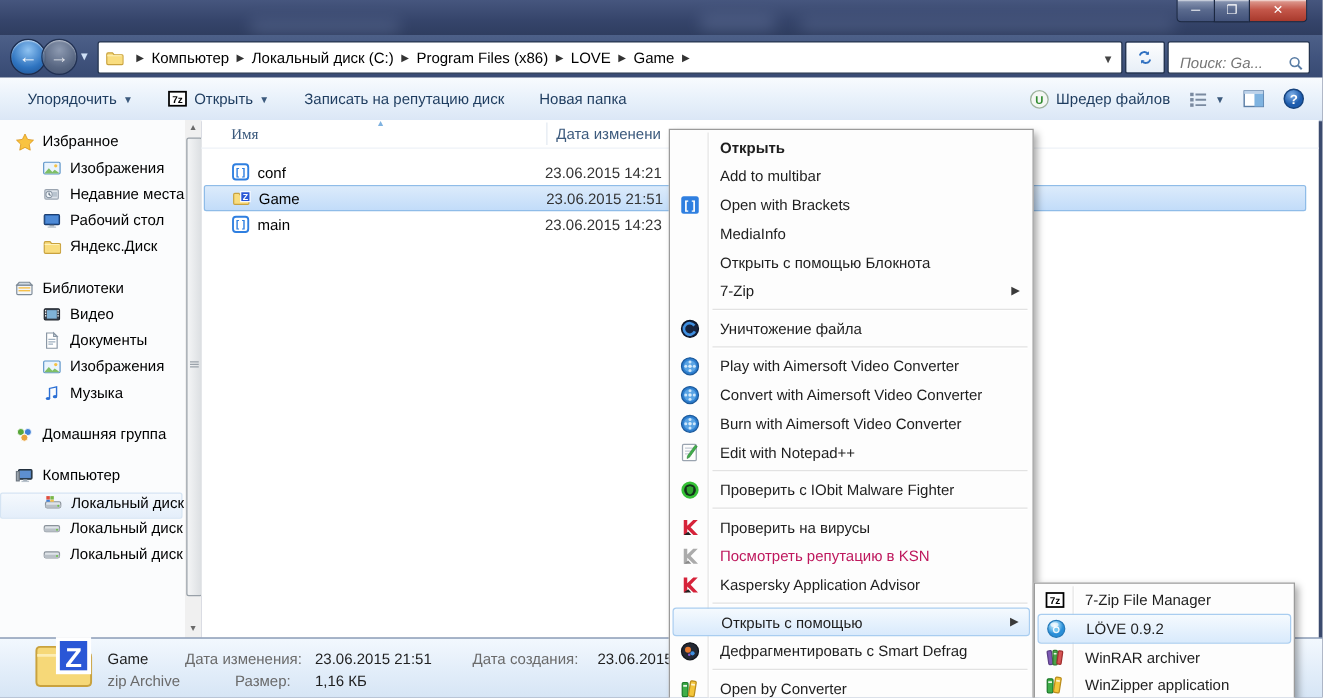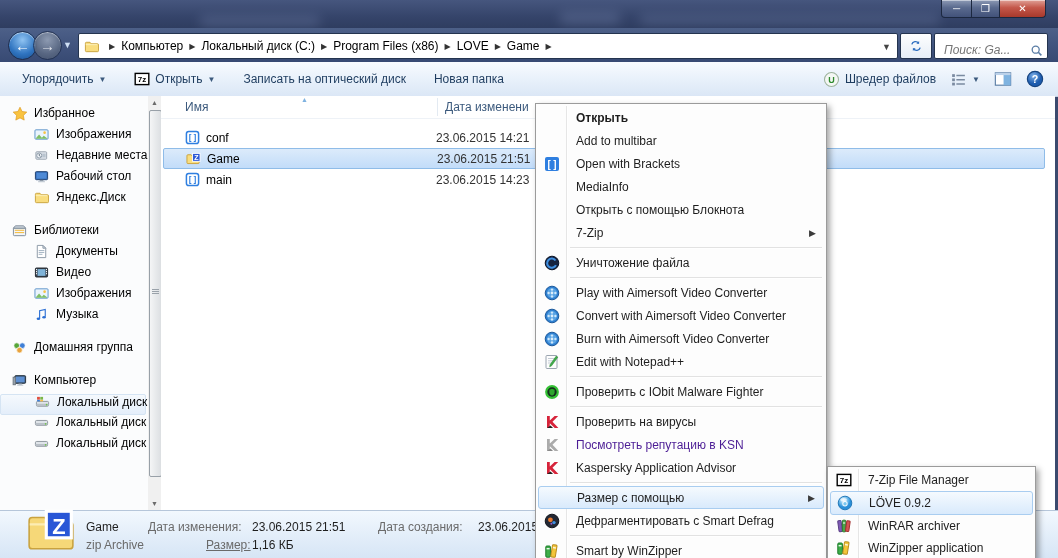--- a/index.html
+++ b/index.html
@@ -65,53 +65,53 @@
     margin-right:2px;height:19px;}
   .side-scroll{position:absolute;left:148px;top:96px;width:13px;height:414px;background:#f0f0f0;}
   .ss-btn{position:absolute;left:0;width:13px;height:13px;color:#6a6a6a;font-size:7px;text-align:center;line-height:13px;}
   .ss-thumb{position:absolute;left:1px;top:14px;width:11px;height:365px;border:1px solid #98a0a8;border-radius:2px;
     background:linear-gradient(90deg,#f4f5f6,#dcdfe2);}
   .ss-grip{position:absolute;left:2px;top:178px;width:7px;height:1px;background:#9aa2aa;box-shadow:0 2px 0 #9aa2aa,0 4px 0 #9aa2aa;}
 
   .filelist{position:absolute;left:161px;top:96px;width:894px;height:414px;background:#fff;}
   .fl-header{position:absolute;left:0;top:0;width:100%;height:22px;color:#3c5a7d;
     border-bottom:1px solid #eef2f7;}
-  .fl-h-name{position:absolute;left:24px;top:4px;}
+  .fl-h-name{position:absolute;left:24px;top:4px;font-family:Liberation Serif, serif;}
   .fl-h-date{position:absolute;left:284px;top:4px;}
   .fl-h-div{position:absolute;left:276px;top:2px;width:1px;height:18px;background:#e3eaf2;}
   .fl-sort{position:absolute;left:140px;top:0px;color:#7fb2e0;font-size:7px;}
   .fl-row{position:absolute;left:2px;width:880px;height:21px;display:flex;align-items:center;cursor:default;}
   .fl-row .ic{margin-left:22px;flex:0 0 15px;height:15px;}
   .fl-name{margin-left:6px;width:230px;color:#000;}
   .fl-date{color:#333;}
   .fl-sel{background:linear-gradient(#dcebfb,#c2dcf9);border:1px solid #8fbce8;border-radius:2px;height:19px;}
 
   
   .details{position:absolute;left:0;top:510px;width:1058px;height:48px;
     background:linear-gradient(#f2f8fe,#e2edf9 55%,#d6e5f5);border-top:1px solid #b6c6da;}
   .dt-icon{position:absolute;left:26px;top:-6px;}
   .dt-name{position:absolute;left:86px;top:9px;color:#1e1e1e;}
   .dt-type{position:absolute;left:86px;top:27px;color:#6a6a6a;}
   .dt-mlabel{position:absolute;left:148px;top:9px;color:#6a6a6a;}
   .dt-mval{position:absolute;left:252px;top:9px;color:#1e1e1e;}
-  .dt-slabel{position:absolute;left:206px;top:27px;color:#6a6a6a;text-decoration:underline;}
+  .dt-slabel{position:absolute;left:188px;top:27px;color:#6a6a6a;}
   .dt-sval{position:absolute;left:252px;top:27px;color:#1e1e1e;}
   .dt-clabel{position:absolute;left:378px;top:9px;color:#6a6a6a;}
   .dt-cval{position:absolute;left:478px;top:9px;color:#1e1e1e;}
 
   
   .menu{position:absolute;background:#fdfdfd;border:1px solid #9b9b9b;
     box-shadow:3px 3px 6px rgba(0,0,0,.35);padding:2px;box-sizing:border-box;}
   .menu .gutterline{position:absolute;left:30px;top:2px;bottom:2px;width:1px;background:#e6e6e6;
     box-shadow:1px 0 0 #fff;}
   .mi{position:relative;height:23px;display:flex;align-items:center;color:#1e1e1e;white-space:nowrap;cursor:default;}
   .mi .mic{position:absolute;left:6px;width:16px;height:16px;}
   .mi .mlabel{margin-left:38px;}
   .mi.bold .mlabel{font-weight:bold;}
-  .mi.disabled .mlabel{color:#4c1d95;}
+  .mi.disabled .mlabel{color:#be185d;}
   .mi .marrow{position:absolute;right:8px;color:#3a3a3a;font-size:9px;}
   .mi.hl{background:linear-gradient(#f5fafe,#d9eafc);border:1px solid #a9cdf0;border-radius:3px;height:21px;}
   .msep{height:1px;background:#e2e2e2;margin:3px 2px 3px 32px;box-shadow:0 1px 0 #fff;}
   .ctxmenu{left:535px;top:103px;width:292px;height:460px;}
   .submenu{left:827px;top:466px;width:209px;height:95px;}
   .submenu .mi{height:22px;}
   svg{display:block;}
 </style>
 </head>
 <body>
@@ -186,21 +186,21 @@
           <span>
             <svg width="16" height="16" viewBox="0 0 16 16">
               <rect x="1.2" y="2.4" width="13.6" height="11.2" fill="#fff" stroke="#000" stroke-width="1.4"></rect>
               <text x="8" y="11.4" font-size="8" font-weight="bold" fill="#000" text-anchor="middle">7z</text>
             </svg>
           </span>
           <span>Открыть</span>
           <span class="tb-dd">▼</span>
         </div>
         <div class="tb-item">
-          <span>Записать на оптический диск</span>
+          <span>Записать на репутацию диск</span>
         </div>
         <div class="tb-item">
           <span>Новая папка</span>
         </div>
       </div>
     <div class="tb-right">
       <div class="tb-item">
         <span>
             <svg width="17" height="17" viewBox="0 0 16 16">
               <circle cx="8" cy="8" r="6.6" fill="#f4f7f4" stroke="#9db39d"></circle>
@@ -306,41 +306,41 @@
               <path d="M1.5 5.5L3.6 3h8.8l2.1 2.5z" fill="#cfd9e2" stroke="#7d8a97"></path>
               <rect x="3" y="7.2" width="10" height="1.2" fill="#f6c04a"></rect>
               <rect x="3" y="9.6" width="10" height="1.2" fill="#f6c04a"></rect>
             </svg>
           </span>
           <span>Библиотеки</span>
         </div>
         <div class="sb-row sb-sub">
           <span class="ic">
             <svg width="15" height="15" viewBox="0 0 16 16">
-              <path d="M3.5 1.5h6l3 3v10h-9z" fill="#fff" stroke="#8a97a5"></path>
-              <path d="M9.5 1.5v3h3z" fill="#dde6ee" stroke="#8a97a5"></path>
-              <path d="M5 7h6M5 9h6M5 11h4" stroke="#9fb0c0"></path>
-            </svg>
-          </span>
-          <span>Документы</span>
-        </div>
-        <div class="sb-row sb-sub">
-          <span class="ic">
-            <svg width="15" height="15" viewBox="0 0 16 16">
               <rect x="1.5" y="3.2" width="13" height="9.6" rx="1" fill="#39424e" stroke="#20262e"></rect>
               <rect x="3.8" y="4.4" width="8.4" height="7.2" fill="#7fb3d8"></rect>
               <rect x="2.2" y="4.2" width="1" height="1.3" fill="#fff"></rect>
               <rect x="2.2" y="6.4" width="1" height="1.3" fill="#fff"></rect>
               <rect x="2.2" y="8.6" width="1" height="1.3" fill="#fff"></rect>
               <rect x="12.8" y="4.2" width="1" height="1.3" fill="#fff"></rect>
               <rect x="12.8" y="6.4" width="1" height="1.3" fill="#fff"></rect>
               <rect x="12.8" y="8.6" width="1" height="1.3" fill="#fff"></rect>
             </svg>
           </span>
           <span>Видео</span>
+        </div>
+        <div class="sb-row sb-sub">
+          <span class="ic">
+            <svg width="15" height="15" viewBox="0 0 16 16">
+              <path d="M3.5 1.5h6l3 3v10h-9z" fill="#fff" stroke="#8a97a5"></path>
+              <path d="M9.5 1.5v3h3z" fill="#dde6ee" stroke="#8a97a5"></path>
+              <path d="M5 7h6M5 9h6M5 11h4" stroke="#9fb0c0"></path>
+            </svg>
+          </span>
+          <span>Документы</span>
         </div>
         <div class="sb-row sb-sub">
           <span class="ic">
             <svg width="15" height="15" viewBox="0 0 16 16">
               <rect x="1" y="3" width="14" height="10" rx="1" fill="#eaf4fd" stroke="#5b93c9"></rect>
               <path d="M2 12l3.4-4 3 3.4 2-2 3.6 2.6v.5H2z" fill="#7fbf66"></path>
               <circle cx="11.3" cy="6" r="1.4" fill="#f7c244"></circle>
             </svg>
           </span>
           <span>Изображения</span>
@@ -610,21 +610,21 @@
         <span class="mic">
           <svg width="16" height="16" viewBox="0 0 16 16">
             <path d="M3 2h2.8v4.6L10.6 2h3.6L8.5 7.8l5.9 6.2h-3.7L5.8 9.2V14H3z" fill="#d6233a"></path>
             <path d="M3 14l3.6-2.6L9 14z" fill="#222"></path>
           </svg>
         </span>
         <span class="mlabel">Kaspersky Application Advisor</span>
       </div>
       <div class="msep"></div>
       <div class="mi hl">
-        <span class="mlabel">Размер с помощью</span>
+        <span class="mlabel">Открыть с помощью</span>
         <span class="marrow">▶</span>
       </div>
       <div class="mi">
         <span class="mic">
           <svg width="16" height="16" viewBox="0 0 16 16">
             <circle cx="8" cy="8" r="6.8" fill="#232834" stroke="#12151c"></circle>
             <circle cx="6.4" cy="6.8" r="2.4" fill="#e8792e"></circle>
             <circle cx="10" cy="9.6" r="1.7" fill="#3f8fe0"></circle>
             <circle cx="7.4" cy="10.8" r="1" fill="#8e5ad0"></circle>
           </svg>
@@ -636,21 +636,21 @@
         <span class="mic">
           <svg width="16" height="16" viewBox="0 0 16 16">
             <rect x="1.8" y="3" width="4.6" height="11.2" rx="1" fill="#3fae49" stroke="#1c7a2a"></rect>
             <rect x="2.6" y="5" width="3" height="1.4" fill="#eaf6ea"></rect>
             <g transform="rotate(9 10 8)">
               <rect x="7.6" y="1.8" width="4.6" height="12.4" rx="1" fill="#f3c53a" stroke="#b98c1d"></rect>
               <rect x="8.4" y="4" width="3" height="1.4" fill="#fdf3d2"></rect>
             </g>
           </svg>
         </span>
-        <span class="mlabel">Smart by WinZipper</span>
+        <span class="mlabel">Open by Converter</span>
       </div>
     </div>
 
   <div class="menu submenu" id="submenu">
     <div class="gutterline"></div>
   <div class="mi">
         <span class="mic">
           <svg width="16" height="16" viewBox="0 0 16 16">
             <rect x="1.2" y="2.4" width="13.6" height="11.2" fill="#fff" stroke="#000" stroke-width="1.4"></rect>
             <text x="8" y="11.4" font-size="8" font-weight="bold" fill="#000" text-anchor="middle">7z</text>

